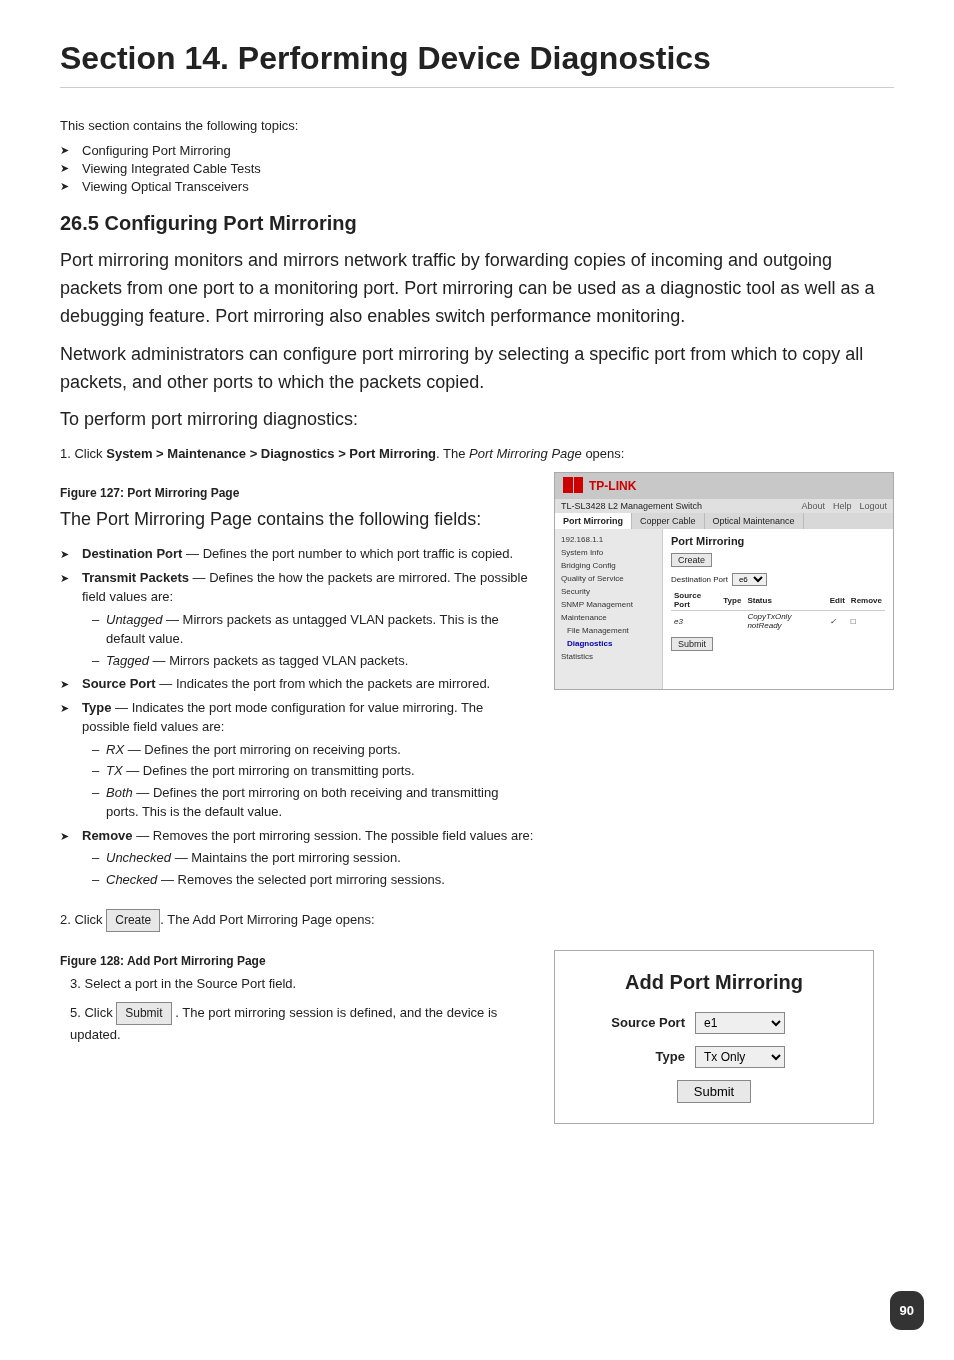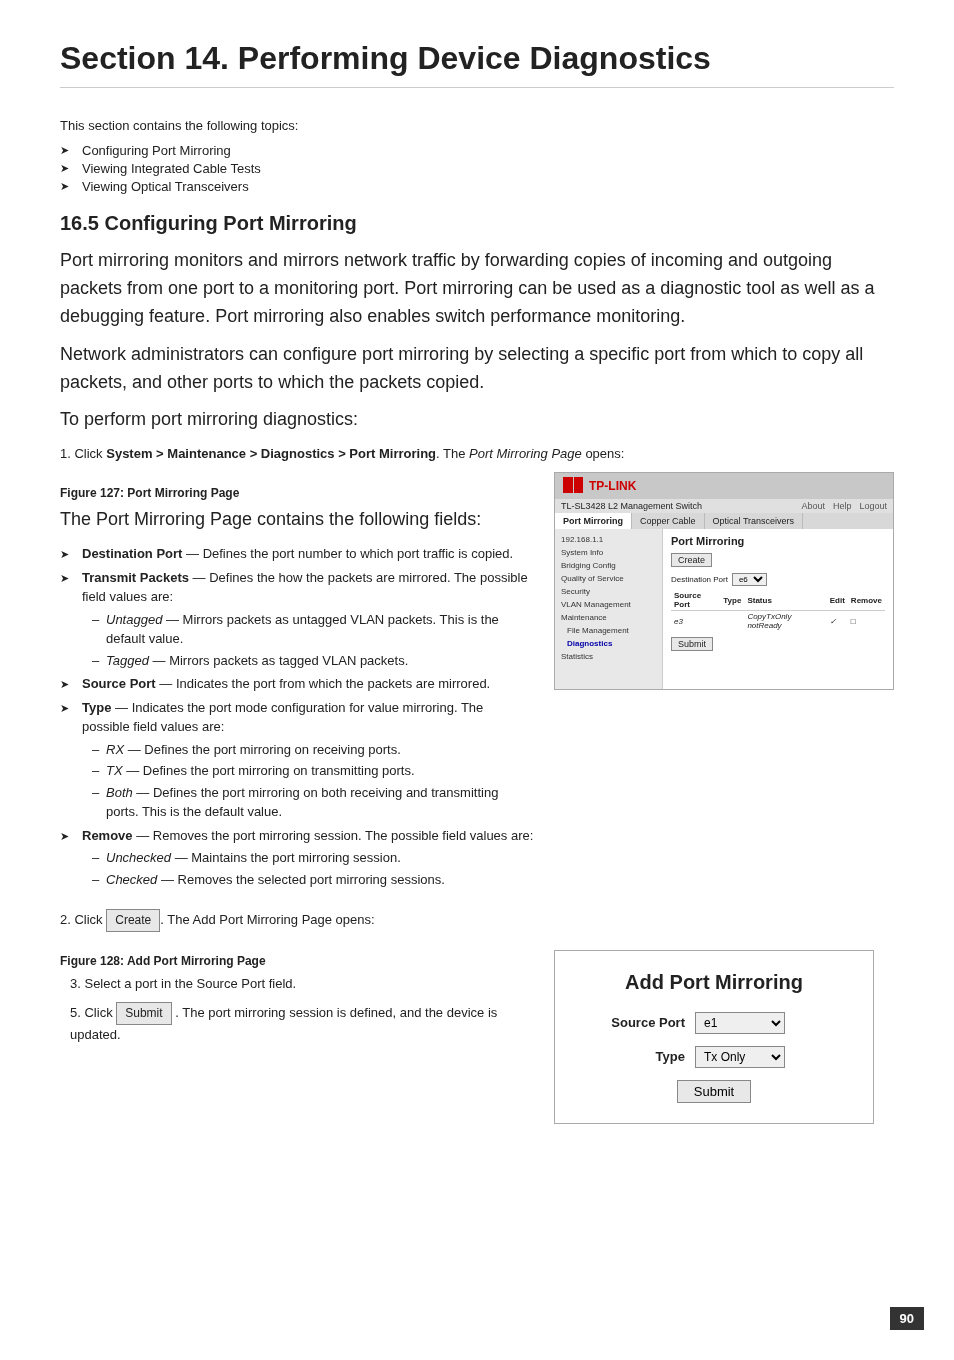--- a/index.html
+++ b/index.html
@@ -284,23 +284,24 @@
       content: "–";
       position: absolute;
       left: 0;
     }
     .page-number {
       position: absolute;
       bottom: 30px;
       right: 30px;
       background: #333;
       color: #fff;
-      padding: 4px 10px;
-      font-size: 13px;
-      font-weight: bold;
+      padding: 12px 10px;
+      font-size: 13px;
+      font-weight: bold;
+      border-radius: 11px;
     }
     .step-numbered {
       margin-left: 10px;
       margin-bottom: 8px;
       font-size: 13px;
       line-height: 1.55;
     }
     strong { font-weight: bold; }
     em { font-style: italic; }
   </style>
@@ -309,21 +310,21 @@
 
 <h1 class="section-title">Section 14.  Performing Device Diagnostics</h1>
 
 <p class="intro-text">This section contains the following topics:</p>
 <ul class="bullet-list">
   <li>Configuring Port Mirroring</li>
   <li>Viewing Integrated Cable Tests</li>
   <li>Viewing Optical Transceivers</li>
 </ul>
 
-<h2 class="subsection-title">16.5  Configuring Port Mirroring</h2>
+<h2 class="subsection-title">26.5  Configuring Port Mirroring</h2>
 
 <p class="body-text">Port mirroring monitors and mirrors network traffic by forwarding copies of incoming and outgoing packets from one port to a monitoring port. Port mirroring can be used as a diagnostic tool as well as a debugging feature. Port mirroring also enables switch performance monitoring.</p>
 
 <p class="body-text">Network administrators can configure port mirroring by selecting a specific port from which to copy all packets, and other ports to which the packets copied.</p>
 
 <p class="body-text">To perform port mirroring diagnostics:</p>
 
 <p class="step-text">
   1. Click <strong>System &gt; Maintenance &gt; Diagnostics &gt; Port Mirroring</strong>. The <em>Port Mirroring Page</em> opens:
 </p>
@@ -389,32 +390,32 @@
         <div class="device-nav-links">
           <span>About</span>
           <span>Help</span>
           <span>Logout</span>
         </div>
       </div>
 
       <div class="device-tabs">
         <div class="device-tab active">Port Mirroring</div>
         <div class="device-tab">Copper Cable</div>
-        <div class="device-tab">Optical Transceivers</div>
+        <div class="device-tab">Optical Maintenance</div>
       </div>
 
       <div class="device-body">
 
         <div class="device-sidebar">
           <div class="device-sidebar-item">192.168.1.1</div>
           <div class="device-sidebar-item">System Info</div>
           <div class="device-sidebar-item">Bridging Config</div>
           <div class="device-sidebar-item">Quality of Service</div>
           <div class="device-sidebar-item">Security</div>
-          <div class="device-sidebar-item">VLAN Management</div>
+          <div class="device-sidebar-item">SNMP Management</div>
           <div class="device-sidebar-item">Maintenance</div>
           <div class="device-sidebar-item" style="padding-left:12px;">File Management</div>
           <div class="device-sidebar-item active" style="padding-left:12px;">Diagnostics</div>
           <div class="device-sidebar-item">Statistics</div>
         </div>
 
         <div class="device-main">
           <div class="device-main-title">Port Mirroring</div>
           <div class="device-btn">Create</div>
           <div class="device-dest-row">

